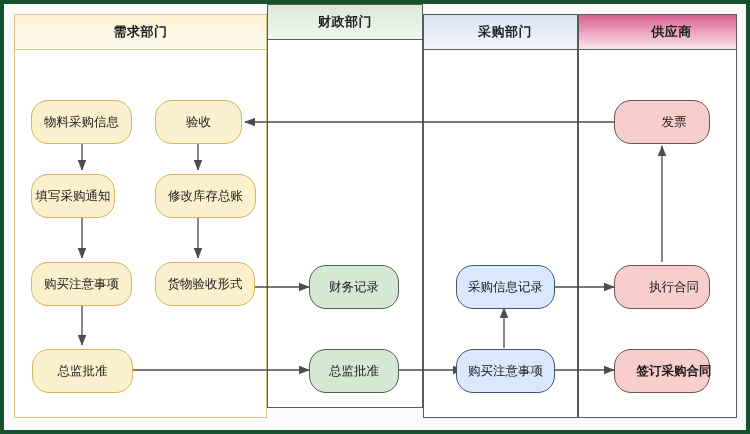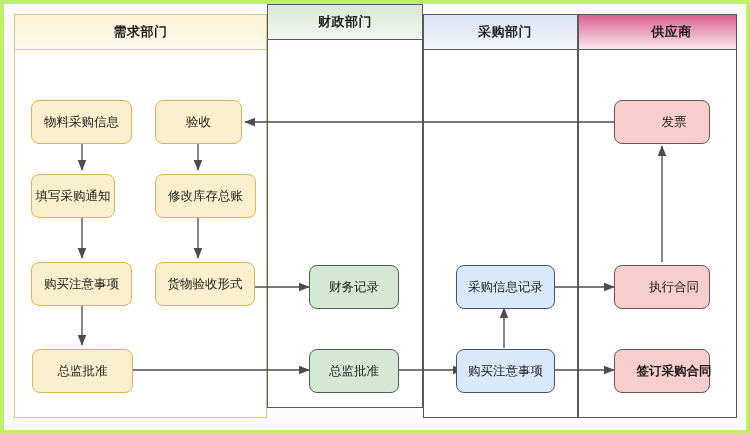--- a/index.html
+++ b/index.html
@@ -5,21 +5,21 @@
   html,body{margin:0;padding:0;}
   body{
     width:750px;height:434px;
     background:#efefef;
     font-family:"Liberation Sans","DejaVu Sans",sans-serif;
     overflow:hidden;
   }
   #canvas{
     position:relative;
     width:750px;height:434px;
-    background:#bef264;
+    background:#14532d;
   }
   #paper{
     position:absolute;left:4px;top:4px;
     width:742px;height:426px;
     background:#fbfbfb;
   }
 
   
   .lane{position:absolute;box-sizing:border-box;}
   .lane-head{
@@ -56,21 +56,21 @@
     background:linear-gradient(180deg,#d9608f 0%,#fbe7ee 100%);
     border:1px solid #5a5a5a;
     padding-left:28px;
   }
   .lane-pink .lane-body{border:1px solid #5a5a5a;border-top:none;}
 
   
   .node{
     position:absolute;box-sizing:border-box;
     display:flex;align-items:center;justify-content:center;
-    border-radius:8px;
+    border-radius:17px;
     font-size:12.5px;color:#1a1a1a;
     text-align:center;line-height:1.2;
     white-space:nowrap;
     z-index:6;
   }
   .n-yellow{background:#fbf0cd;border:1.2px solid #d6b656;}
   .n-green {background:#d5e8d4;border:1.2px solid #4f5d52;}
   .n-blue  {background:#dae8fc;border:1.2px solid #46546b;}
   .n-pink  {background:#f8cecc;border:1.2px solid #6a5352;padding-left:24px;}
 

